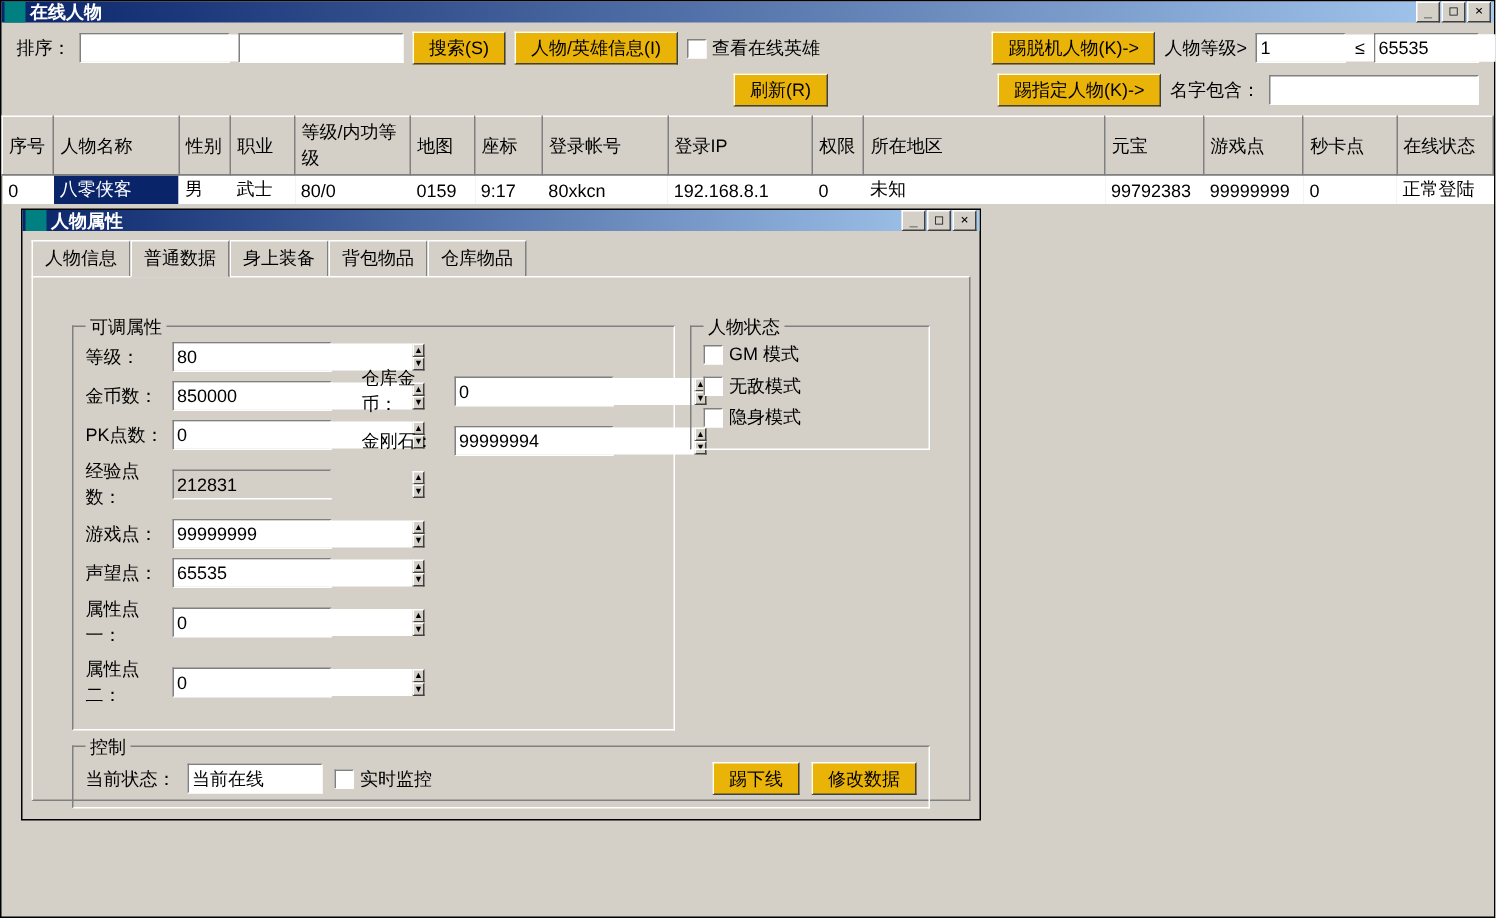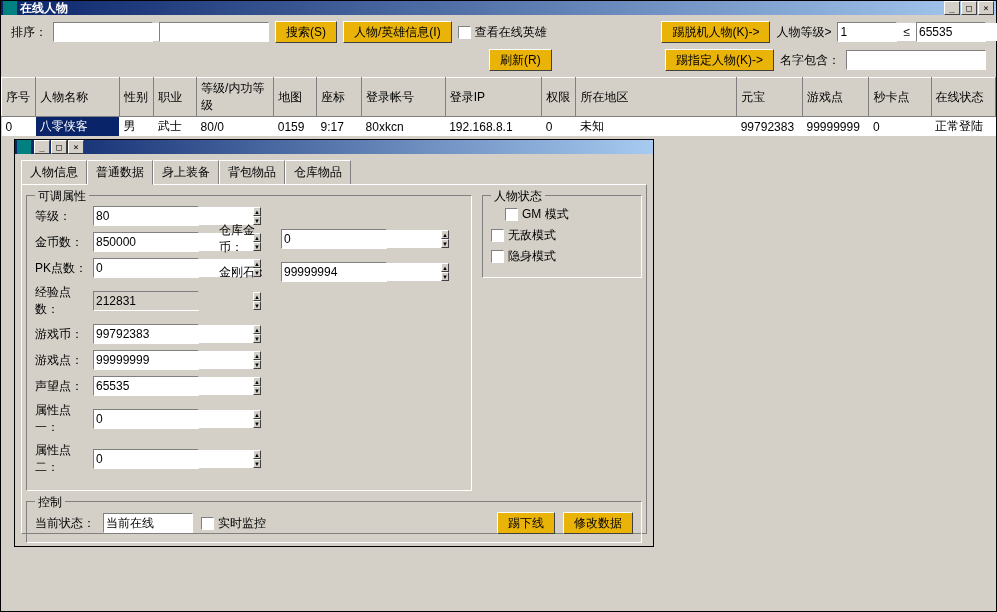--- a/index.html
+++ b/index.html
@@ -32,21 +32,21 @@
 
 .table { border-collapse: collapse; width: 100%; }
 .table th { background: #d4d0c8; border: 1px solid; border-color: #fff #808080 #808080 #fff; padding: 2px 4px; text-align: left; font-weight: normal; }
 .table td { padding: 1px 4px; background: #fff; }
 .table td.selected { background: #0a246a; color: #fff; }
 
 .tabcontrol { margin: 6px; }
 .tabs { display: flex; }
 .tab { padding: 3px 8px; background: #d4d0c8; border: 1px solid; border-color: #fff #808080 transparent #fff; border-bottom: none; cursor: pointer; }
 .tab.active { background: #d4d0c8; border-bottom: 1px solid #d4d0c8; margin-bottom: -1px; z-index: 1; position: relative; }
-.tabpanel { border: 1px solid; border-color: #fff #808080 #808080 #fff; padding: 4px; background: #d4d0c8; }
+.tabpanel { border: 1px solid; border-color: #fff #808080 #808080 #fff; padding: 26px; background: #d4d0c8; }
 
 .groupbox { border: 1px solid; border-color: #808080 #fff #fff #808080; padding: 10px 8px 8px; position: relative; margin-top: 6px; }
 .groupbox .legend { position: absolute; top: -8px; left: 8px; background: #d4d0c8; padding: 0 3px; }
 
 .form-row { display: flex; align-items: center; margin-bottom: 6px; gap: 6px; }
 .form-label { width: 52px; text-align: left; }
 .readonly { background: #d4d0c8 !important; }
 
 
 .c0{width:32px}.c1{width:78px}.c2{width:32px}.c3{width:40px}.c4{width:72px}.c5{width:40px}.c6{width:42px}.c7{width:78px}.c8{width:90px}.c9{width:32px}.c10{width:150px}.c11{width:60px}.c12{width:62px}.c13{width:58px}.c14{width:60px}
@@ -140,20 +140,21 @@
           <td>0</td>
           <td>正常登陆</td>
         </tr>
       </tbody>
   </table>
 </div>
 
 <div class="window" style="left:14px;top:139px;width:640px;height:408px;">
   <div class="titlebar">
     <div class="icon"></div>
+    <div class="title">人物属性</div>
     <div class="buttons">
       <div class="btn">_</div>
       <div class="btn">□</div>
       <div class="btn">×</div>
     </div>
   </div>
 
   <div class="tabcontrol">
     <div class="tabs" id="tabs">
         <div class="tab">人物信息</div>
@@ -202,30 +203,20 @@
                   <span class="form-label">经验点数：</span>
                   <div class="spinner" style="width: 106px;">
                     <input class="readonly" readonly="" value="212831" style="">
                     <div class="arrows">
                       <div>▲</div>
                       <div>▼</div>
                     </div>
                   </div>
                 </div>
                 <div class="form-row">
-                  <span class="form-label">游戏币：</span>
-                  <div class="spinner" style="width: 106px;">
-                    <input value="99792383" style="">
-                    <div class="arrows">
-                      <div>▲</div>
-                      <div>▼</div>
-                    </div>
-                  </div>
-                </div>
-                <div class="form-row">
                   <span class="form-label">游戏点：</span>
                   <div class="spinner" style="width: 106px;">
                     <input value="99999999" style="">
                     <div class="arrows">
                       <div>▲</div>
                       <div>▼</div>
                     </div>
                   </div>
                 </div>
                 <div class="form-row">
@@ -280,21 +271,21 @@
                     </div>
                   </div>
                 </div>
               </div>
           </div>
         </div>
         <div style="width:160px;">
           <div class="groupbox">
             <div class="legend">人物状态</div>
             <div id="status-items">
-                <label class="checkbox" style="display: flex; margin-bottom: 4px; margin-left: 14px;">
+                <label class="checkbox" style="display: flex; margin-bottom: 4px;">
                   <span class="box"></span>
                   <span>GM 模式</span>
                 </label>
                 <label class="checkbox" style="display: flex; margin-bottom: 4px;">
                   <span class="box"></span>
                   <span>无敌模式</span>
                 </label>
                 <label class="checkbox" style="display: flex; margin-bottom: 4px;">
                   <span class="box"></span>
                   <span>隐身模式</span>

